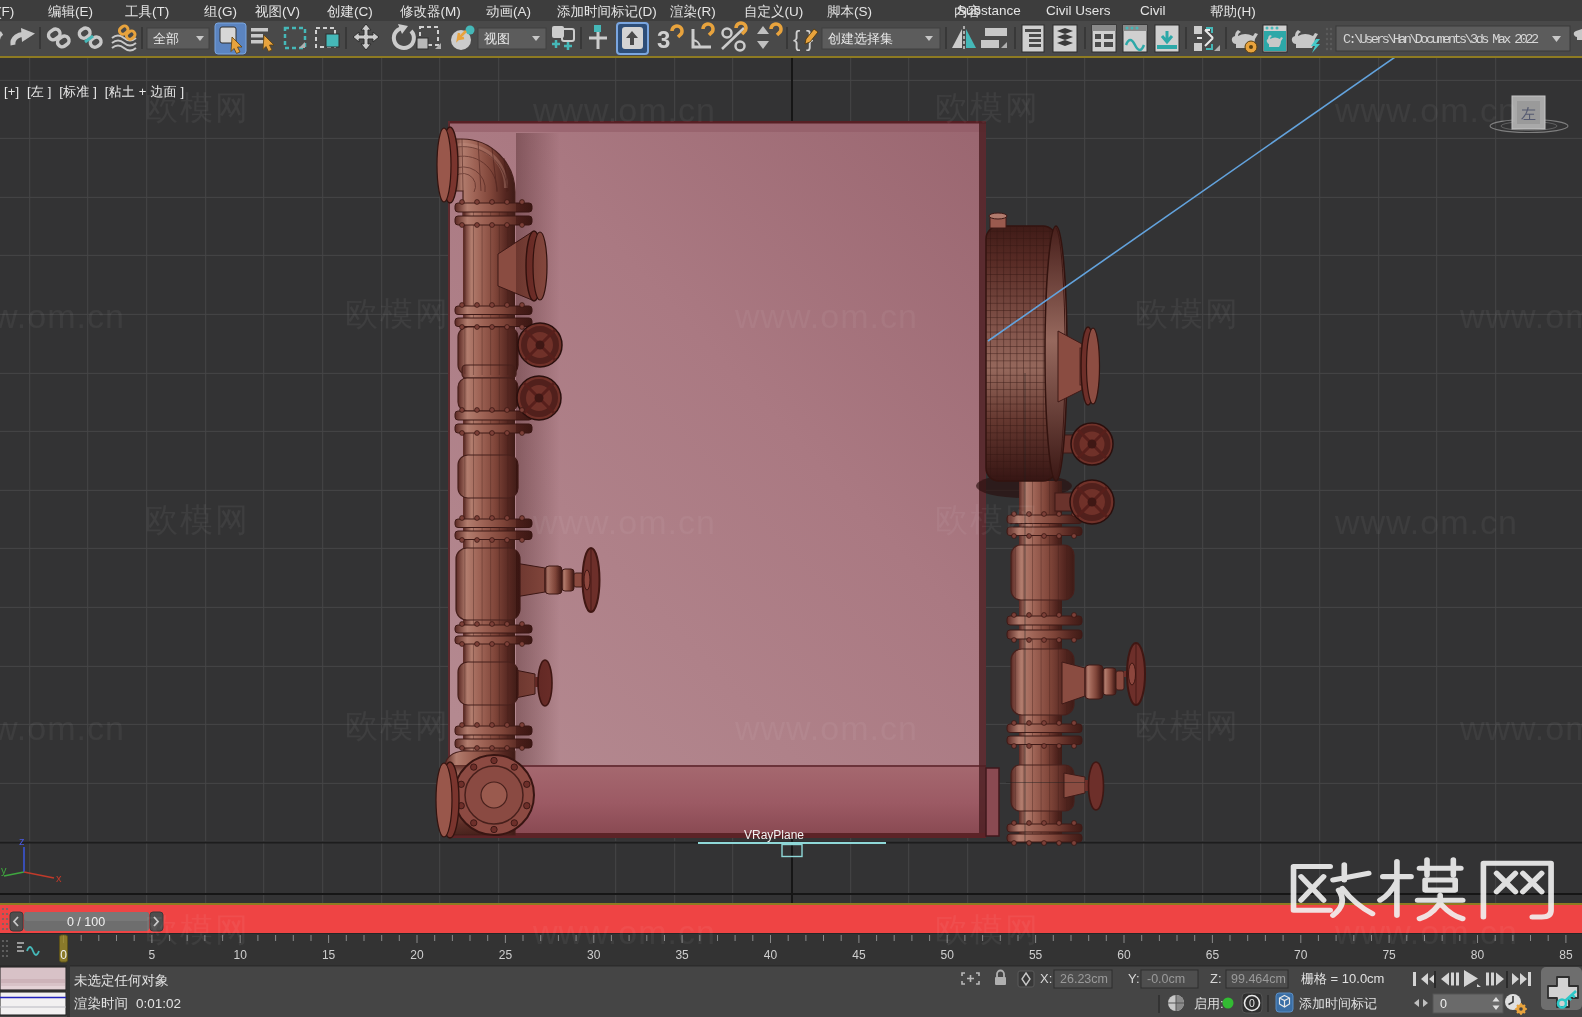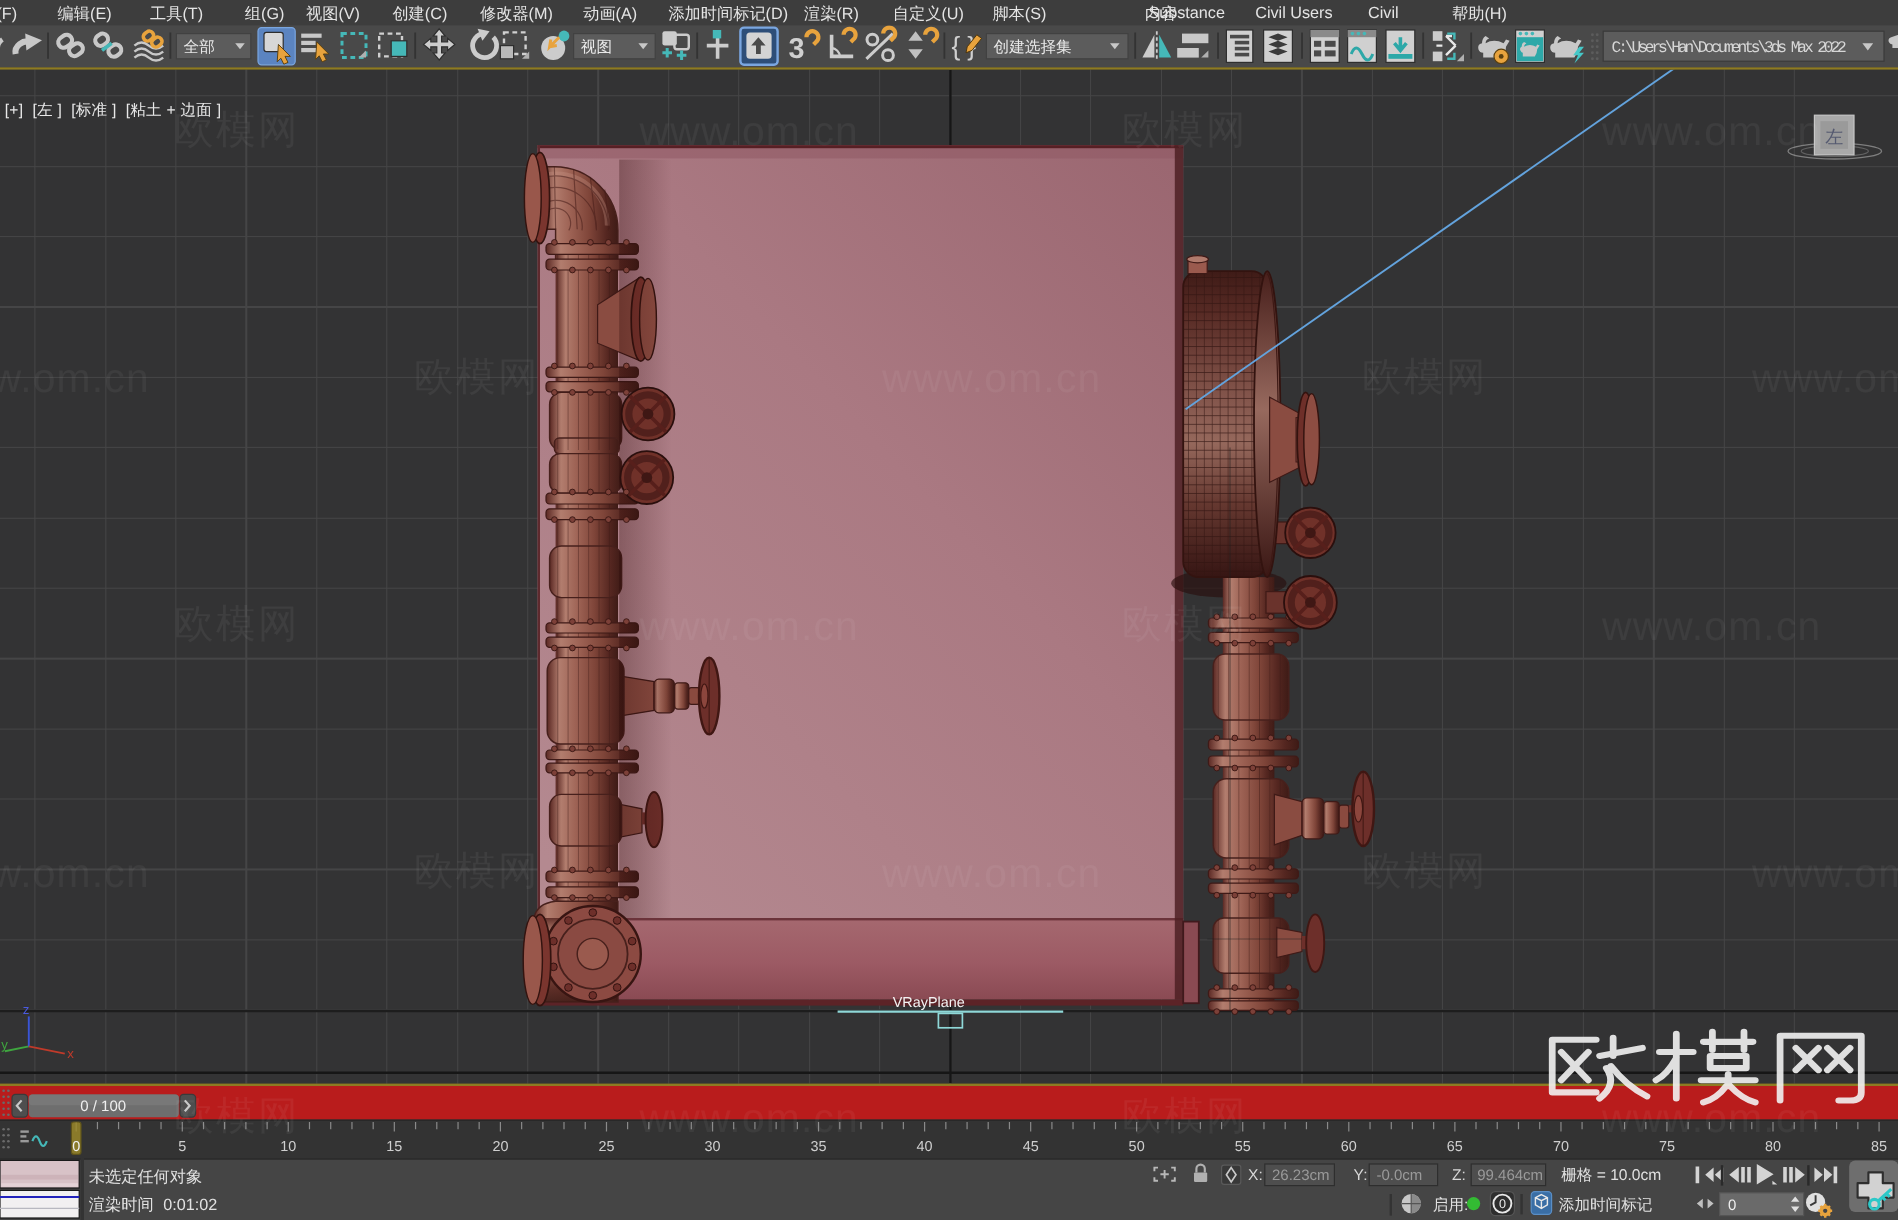--- a/index.html
+++ b/index.html
@@ -13,21 +13,21 @@
 
 #vp{position:absolute;left:0;top:58px;width:1582px;height:845px;background:#333334;overflow:hidden;
 background-image:repeating-linear-gradient(to right,transparent 0px,transparent 57.65px,#454546 57.65px,#454546 58.65px),
 repeating-linear-gradient(to bottom,transparent 0px,transparent 57.6px,#454546 57.6px,#454546 58.6px);
 background-position:-28.85px 0px,0px -36.1px;}
 #vpborder-t{position:absolute;left:0;top:56px;width:1582px;height:2px;background:#8e7b22;}
 #vpborder-b{position:absolute;left:0;top:903px;width:1582px;height:2px;background:#8e7b22;}
 .wm{position:absolute;color:rgba(255,255,255,0.05);font-size:34px;letter-spacing:1px;white-space:nowrap;}
 .wmlogo{position:absolute;color:rgba(255,255,255,0.055);font-size:33px;font-weight:normal;letter-spacing:2px;white-space:nowrap;}
 
-#timeline{position:absolute;left:0;top:905px;width:1582px;height:28px;background:#b91c1c;}
+#timeline{position:absolute;left:0;top:905px;width:1582px;height:28px;background:#ef4444;}
 #ruler{position:absolute;left:0;top:933px;width:1582px;height:32px;background:#333333;}
 #statusbar{position:absolute;left:0;top:965px;width:1582px;height:52px;background:#454545;}
 </style></head>
 <body>
 <div id="stage">
   <div id="vp">
     <svg id="model" width="1582" height="845" style="position:absolute;left:0;top:0">
       <defs>
         <linearGradient id="tankG" x1="1" y1="0" x2="0.1" y2="1">
           <stop offset="0" stop-color="#9a6670"></stop>

